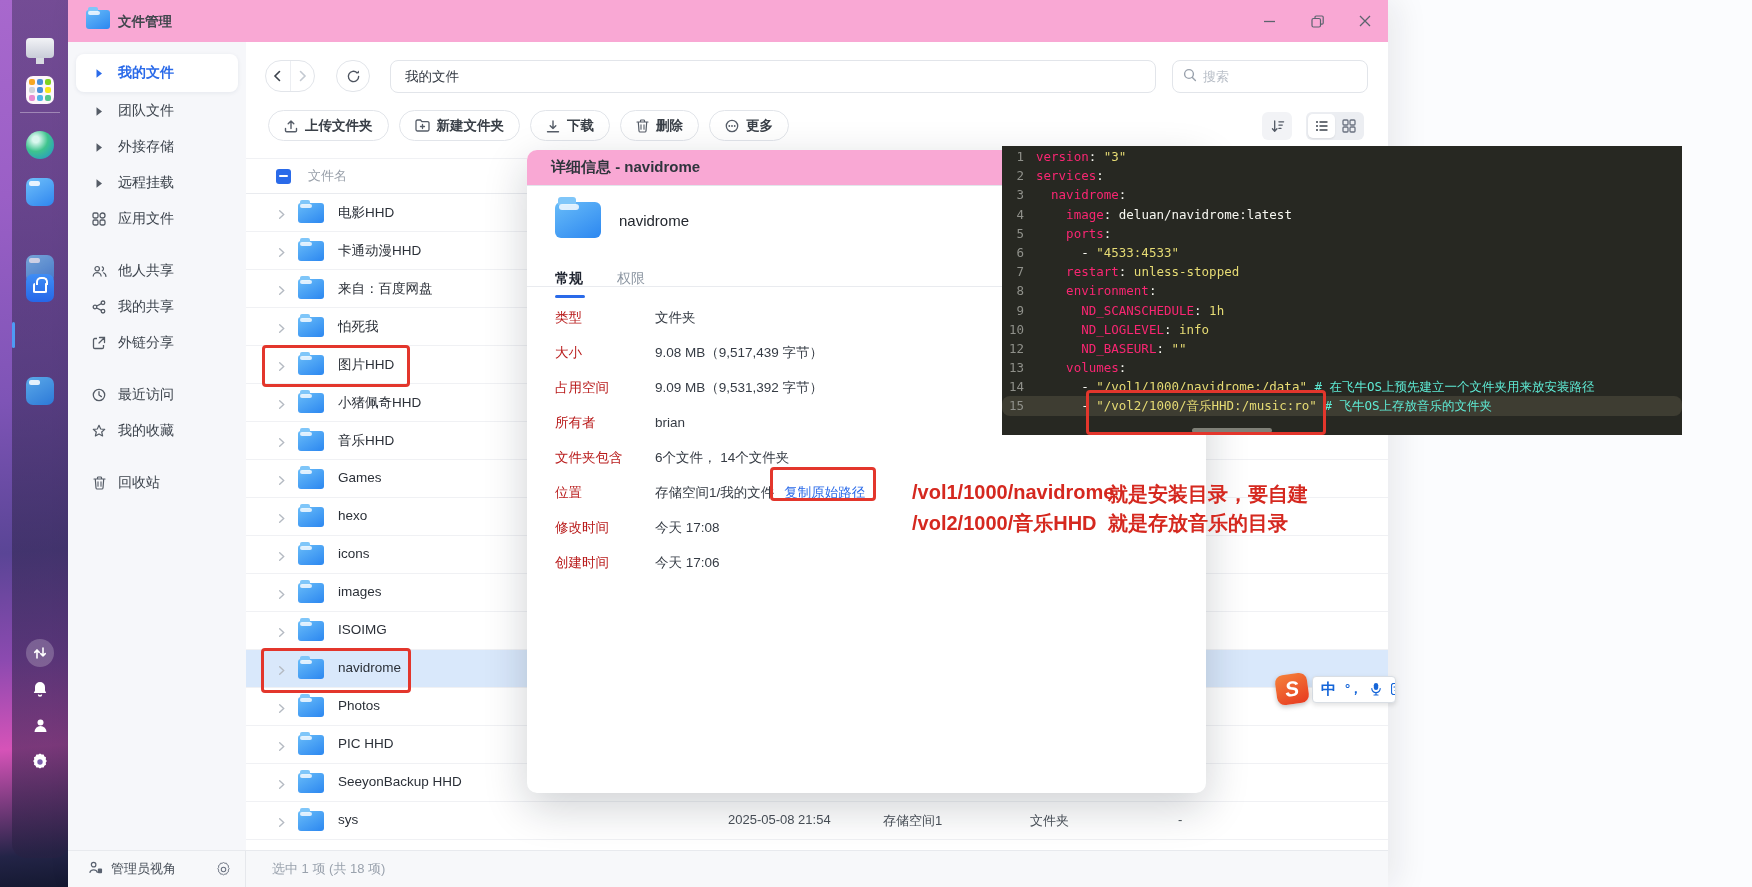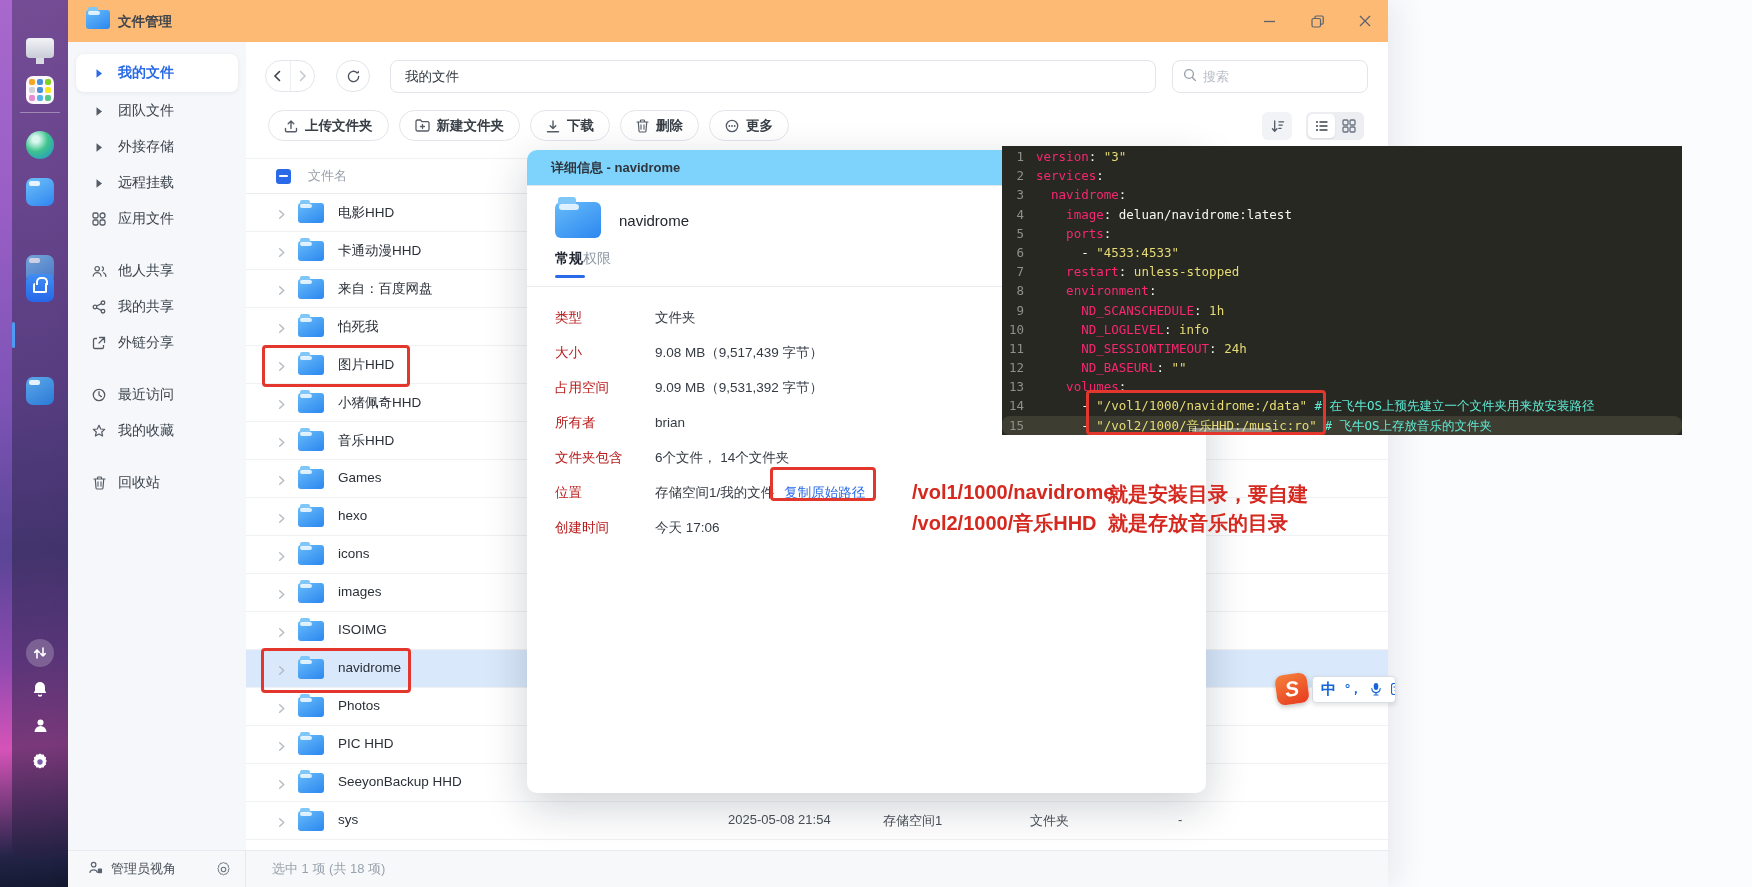--- a/index.html
+++ b/index.html
@@ -25,21 +25,21 @@
   .store { background:linear-gradient(180deg,#3f8df5,#2667e8); color:#fff; text-align:center; }
   .store .bag { width:14px; height:10px; border:2px solid #fff; border-top:none; border-radius:2px; margin:9px auto 0; position:relative; }
   .store .bag::before { content:""; position:absolute; top:-6px; left:1px; width:8px; height:6px; border:2px solid #fff; border-bottom:none; border-radius:5px 5px 0 0; }
   .active-ind { position:absolute; left:0; width:3px; height:26px; background:#4e9bf5; border-radius:2px; }
   .dock-glyph { color:#f6f2fb; display:flex; align-items:center; justify-content:center; }
   .dock-glyph svg { display:block; }
 
   
   .window { position:absolute; left:68px; top:0; width:1320px; height:887px; background:#fff;
     box-shadow:10px 0 30px rgba(20,20,40,.08); z-index:1; }
-  .titlebar { position:absolute; left:0; top:0; right:0; height:42px; background:#fdba74; }
+  .titlebar { position:absolute; left:0; top:0; right:0; height:42px; background:#f9a8d4; }
   .app-ic { position:absolute; left:18px; top:10px; }
   .title-text { position:absolute; left:50px; top:13px; font-size:13.5px; color:#41464d; font-weight:bold; }
   .win-controls { position:absolute; right:12px; top:0; height:42px; display:flex; align-items:center; gap:26px; }
   .wc { width:22px; height:22px; display:flex; align-items:center; justify-content:center; color:#5c636e; cursor:pointer; }
 
   .sidebar { position:absolute; left:0; top:42px; width:178px; bottom:37px; background:#f6f7fa; padding-top:10px; }
   .side-item { height:34px; margin:2px 8px; display:flex; align-items:center; gap:10px; padding-left:14px;
     font-size:14px; color:#3c434c; border-radius:8px; cursor:pointer; }
   .side-item.gap { margin-top:18px; }
   .side-item.active { background:#fff; color:#2a6ae9; font-weight:bold; height:38px; box-shadow:0 1px 4px rgba(30,50,90,.08); }
@@ -93,28 +93,28 @@
   .statusbar { position:absolute; left:0; bottom:0; right:0; height:37px; background:#f7f8fa; border-top:1px solid #e8eaee;
     display:flex; align-items:center; font-size:13px; }
   .sb-left { width:178px; display:flex; align-items:center; gap:8px; padding-left:20px; color:#474e58;
     border-right:1px solid #e6e8ec; height:100%; }
   .sb-gear { margin-left:auto; margin-right:14px; color:#6a7280; cursor:pointer; display:flex; }
   .sb-sel { margin-left:26px; color:#9aa2ad; }
 
   
   .dialog { position:absolute; left:527px; top:150px; width:679px; height:643px; background:#fff; border-radius:10px;
     box-shadow:0 14px 44px rgba(16,24,40,.20); z-index:20; }
-  .dlg-header { height:36px; background:#7dd3fc; border-radius:10px 10px 0 0; border-bottom:1px solid #e2e6eb;
-    display:flex; align-items:center; padding-left:24px; font-size:13px; font-weight:bold; color:#2f353d; }
+  .dlg-header { height:36px; background:#f9a8d4; border-radius:10px 10px 0 0; border-bottom:1px solid #e2e6eb;
+    display:flex; align-items:center; padding-left:24px; font-size:15px; font-weight:bold; color:#2f353d; }
   .dlg-iconrow { position:absolute; left:28px; top:52px; display:flex; align-items:center; gap:18px; }
   .fi-big { position:relative; width:46px; height:36px; border-radius:6px; background:linear-gradient(150deg,#68bcf9,#2c87f0); }
   .fi-big::before { content:""; position:absolute; top:-5px; left:3px; width:18px; height:8px; border-radius:3px 3px 0 0; background:#7fc6f9; }
   .fi-big::after { content:""; position:absolute; top:2px; left:4px; width:20px; height:6px; border-radius:3px; background:rgba(255,255,255,.8); }
   .dlg-name { font-size:15px; color:#23272e; }
-  .dlg-tabs { position:absolute; left:28px; top:100px; display:flex; }
+  .dlg-tabs { position:absolute; left:28px; top:120px; display:flex; gap:34px; }
   .dtab { font-size:14px; color:#8a94a0; padding-bottom:10px; position:relative; cursor:pointer; }
   .dtab.active { color:#1f2430; font-weight:bold; }
   .dtab.active::after { content:""; position:absolute; left:0; bottom:0; width:30px; height:3px; background:#2a6ae9; border-radius:2px; }
   .dlg-divider { position:absolute; left:0; top:136px; right:0; height:1px; background:#e9ebef; }
   .dlg-fields { position:absolute; left:28px; top:150px; right:20px; }
   .dfield { height:35px; display:flex; align-items:center; font-size:13.5px; }
   .dfield .lab { width:100px; color:#b91c1c; }
   .dfield .val { color:#353b44; }
   .dfield .link { color:#2a6ae9; margin-left:10px; cursor:pointer; }
 
@@ -615,39 +615,42 @@
       <div class="dfield">
         <span class="lab">文件夹包含</span>
         <span class="val">6个文件， 14个文件夹</span>
       </div>
       <div class="dfield">
         <span class="lab">位置</span>
         <span class="val">存储空间1/我的文件</span>
         <span class="link">复制原始路径</span>
       </div>
       <div class="dfield">
+        <span class="lab">修改时间</span>
+        <span class="val">今天 17:08</span>
+      </div>
+      <div class="dfield">
         <span class="lab">创建时间</span>
         <span class="val">今天 17:06</span>
       </div>
     </div>
 </div>
 
 <div class="codeblock">
   <div id="code-lines" style="padding-top:1px">
       <div class="cline"><span class="gut">1</span><span class="ctext"><span class="tk-key">version</span><span class="tk-plain">: </span><span class="tk-str">"3"</span></span></div>
       <div class="cline"><span class="gut">2</span><span class="ctext"><span class="tk-key">services</span><span class="tk-plain">:</span></span></div>
       <div class="cline"><span class="gut">3</span><span class="ctext"><span class="tk-plain">  </span><span class="tk-key">navidrome</span><span class="tk-plain">:</span></span></div>
       <div class="cline"><span class="gut">4</span><span class="ctext"><span class="tk-plain">    </span><span class="tk-key">image</span><span class="tk-plain">: </span><span class="tk-plain">deluan/navidrome:latest</span></span></div>
       <div class="cline"><span class="gut">5</span><span class="ctext"><span class="tk-plain">    </span><span class="tk-key">ports</span><span class="tk-plain">:</span></span></div>
       <div class="cline"><span class="gut">6</span><span class="ctext"><span class="tk-plain">      - </span><span class="tk-str">"4533:4533"</span></span></div>
       <div class="cline"><span class="gut">7</span><span class="ctext"><span class="tk-plain">    </span><span class="tk-key">restart</span><span class="tk-plain">: </span><span class="tk-str">unless-stopped</span></span></div>
       <div class="cline"><span class="gut">8</span><span class="ctext"><span class="tk-plain">    </span><span class="tk-key">environment</span><span class="tk-plain">:</span></span></div>
       <div class="cline"><span class="gut">9</span><span class="ctext"><span class="tk-plain">      </span><span class="tk-key">ND_SCANSCHEDULE</span><span class="tk-plain">: </span><span class="tk-str">1h</span></span></div>
       <div class="cline"><span class="gut">10</span><span class="ctext"><span class="tk-plain">      </span><span class="tk-key">ND_LOGLEVEL</span><span class="tk-plain">: </span><span class="tk-str">info</span></span></div>
-      <div class="cline"><span class="gut">11</span><span class="ctext"><span class="tk-plain">      </span><span class="tk-key">ND_SESSIONTIMEOUT</span><span class="tk-plain">: </span><span class="tk-str">24h</span></span></div>
       <div class="cline"><span class="gut">12</span><span class="ctext"><span class="tk-plain">      </span><span class="tk-key">ND_BASEURL</span><span class="tk-plain">: </span><span class="tk-str">""</span></span></div>
       <div class="cline"><span class="gut">13</span><span class="ctext"><span class="tk-plain">    </span><span class="tk-key">volumes</span><span class="tk-plain">:</span></span></div>
       <div class="cline"><span class="gut">14</span><span class="ctext"><span class="tk-plain">      - </span><span class="tk-str">"/vol1/1000/navidrome:/data"</span><span class="tk-com"> # 在飞牛OS上预先建立一个文件夹用来放安装路径</span></span></div>
       <div class="cline hl"><span class="gut">15</span><span class="ctext"><span class="tk-plain">      - </span><span class="tk-str">"/vol2/1000/音乐HHD:/music:ro"</span><span class="tk-com"> # 飞牛OS上存放音乐的文件夹</span></span></div>
     </div>
   <div class="code-thumb"></div>
 </div>
 
 <div class="red-box" style="left:262px;top:345px;width:148px;height:42px"></div>
 <div class="red-box" style="left:261px;top:648px;width:150px;height:45px"></div>

